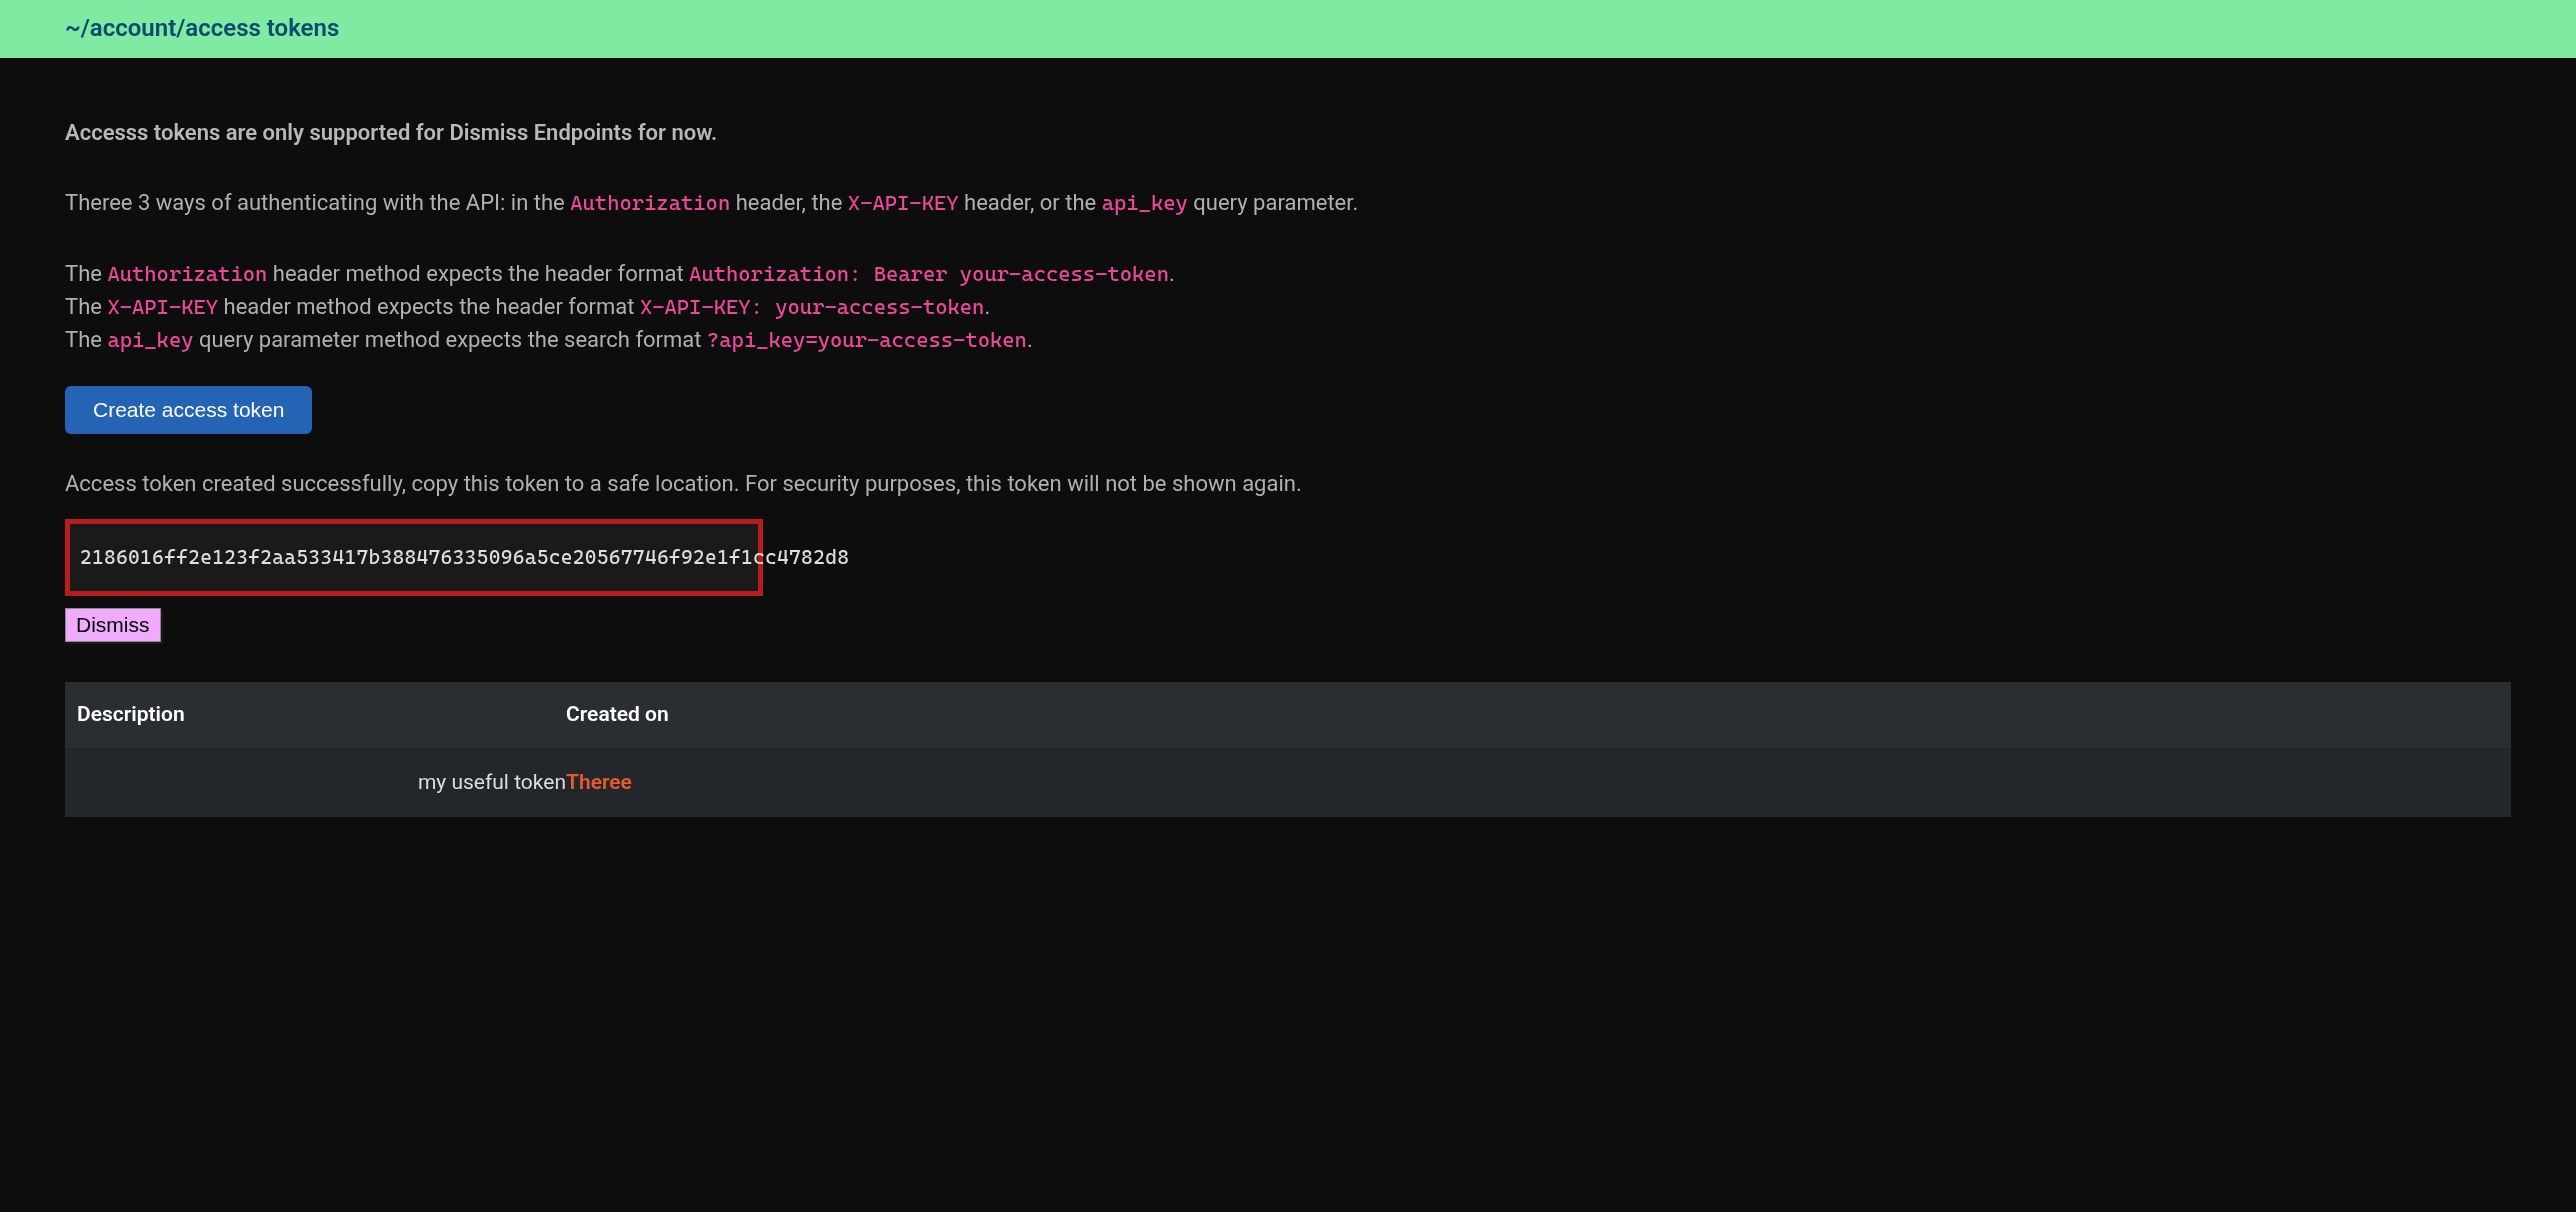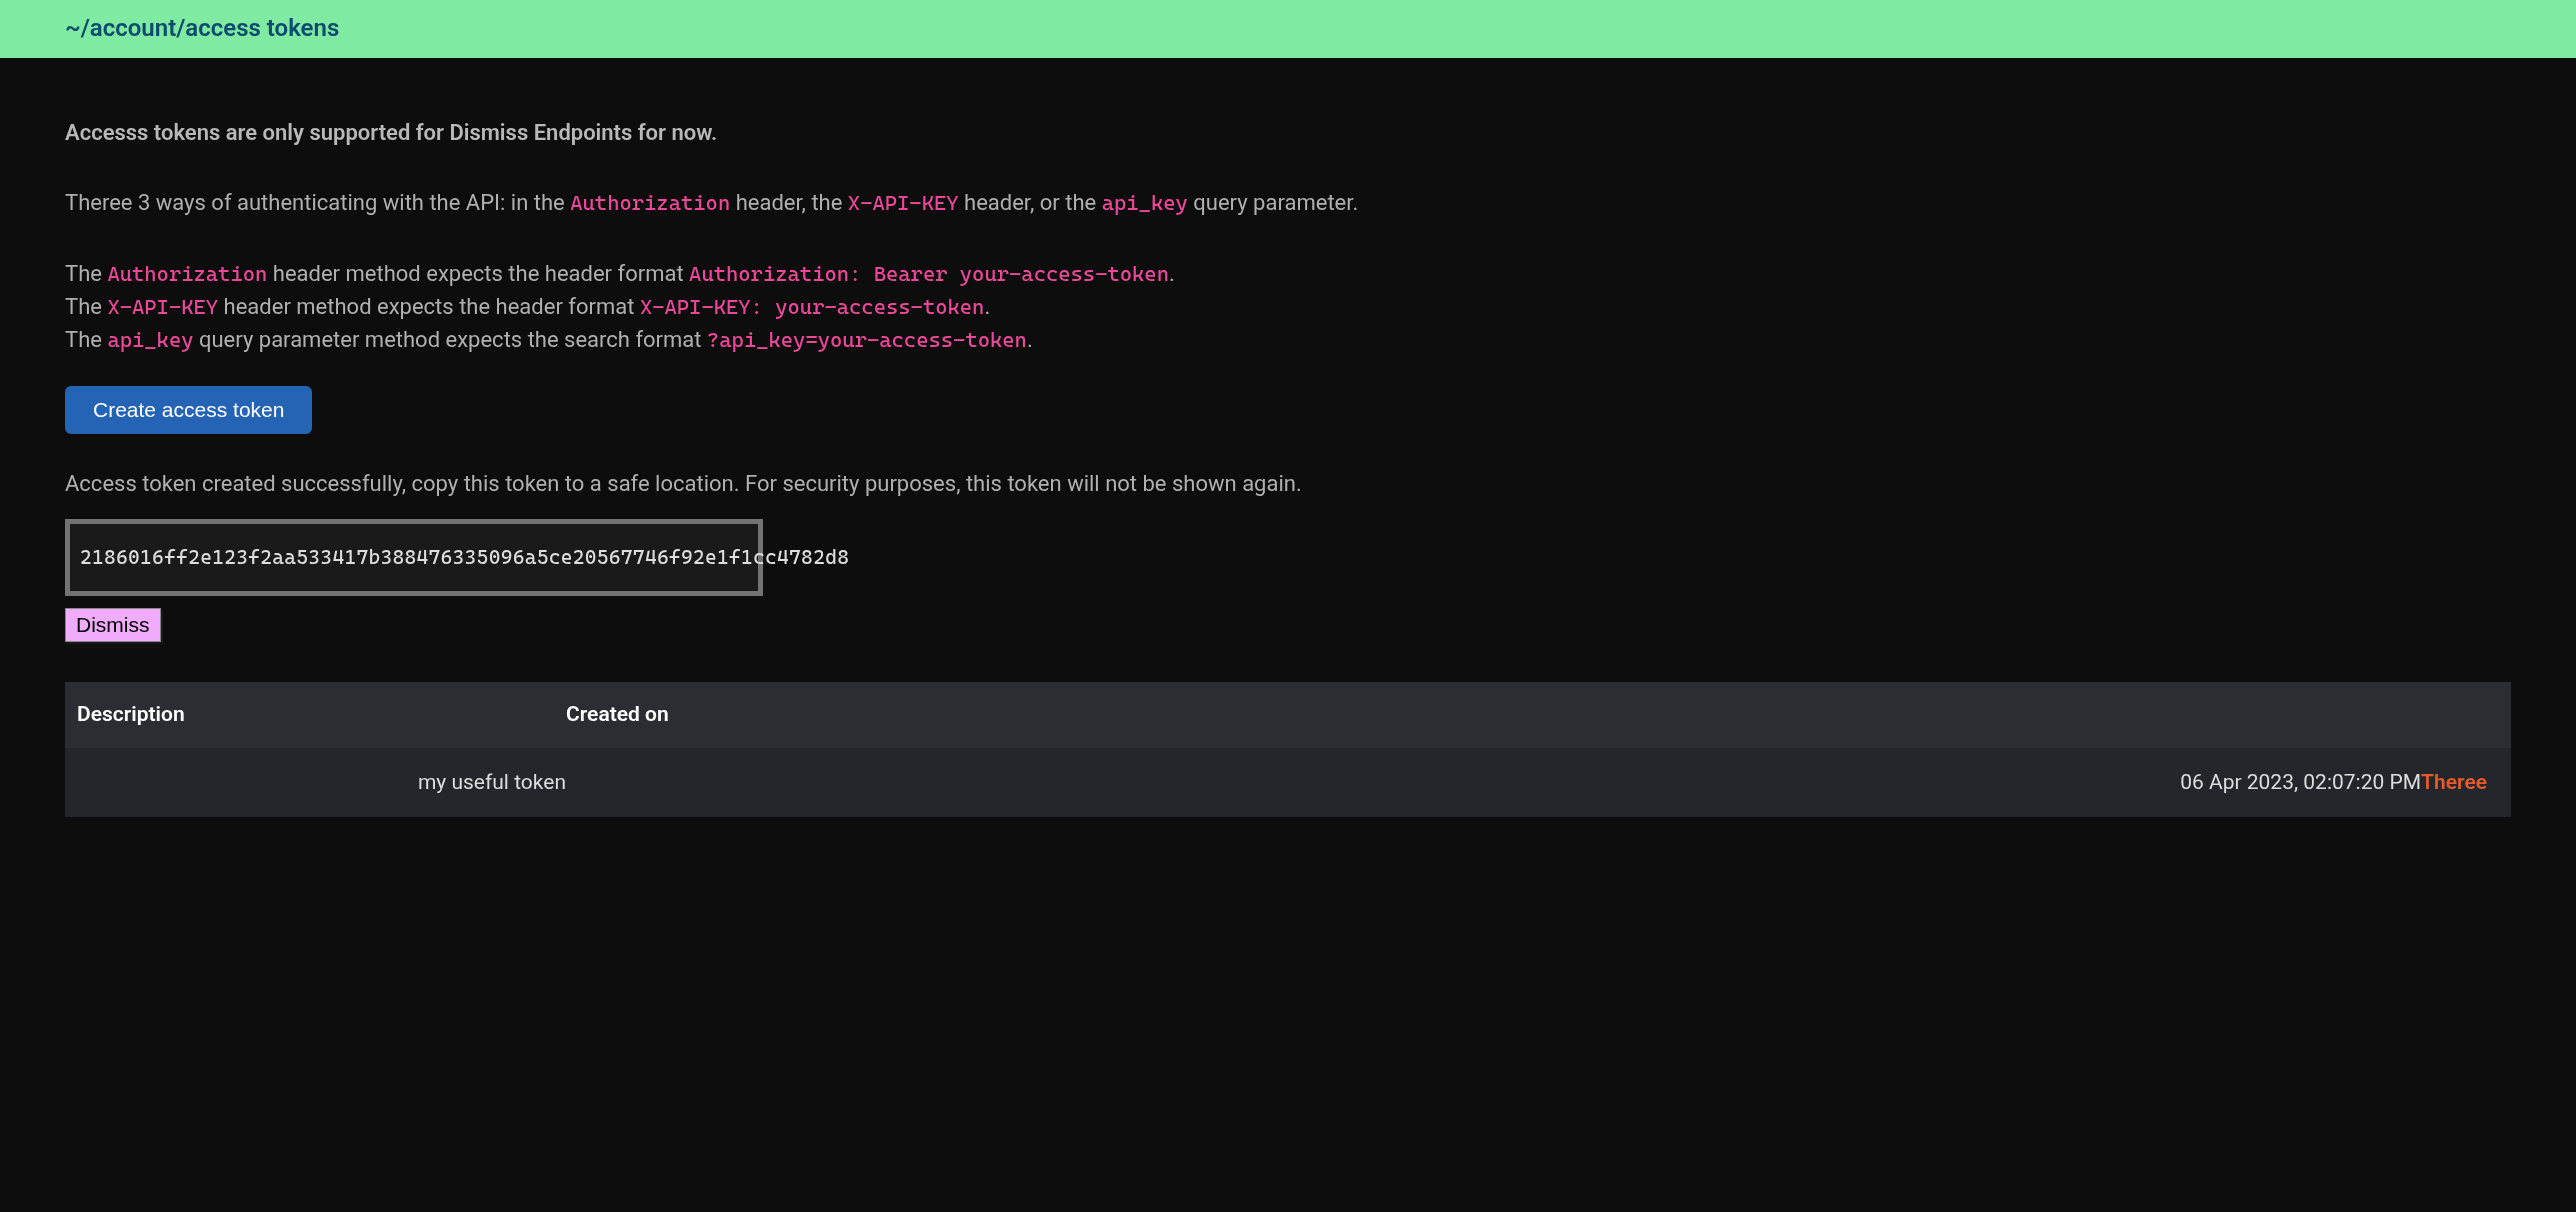--- a/index.html
+++ b/index.html
@@ -57,21 +57,21 @@
       border-radius: 6px;
       cursor: pointer;
       margin-bottom: 35px;
     }
     .success-msg {
       font-size: 22px;
       color: #b0b0b0;
       margin-bottom: 20px;
     }
     .token-box {
-      border: 5px solid #737373;
+      border: 5px solid #b91c1c;
       background-color: #1a1a1a;
       padding: 18px 10px;
       display: inline-block;
       margin-bottom: 12px;
       width: 698px;
     }
     .token-value {
       font-family: "SF Mono", Monaco, "Cascadia Code", "Roboto Mono", Consolas, monospace;
       color: #ddd;
       font-size: 20px;
@@ -161,21 +161,20 @@
   <button class="dismiss-btn">Dismiss</button>
 
   <div class="token-table">
     <div class="table-header">
       <div class="col-desc">Description</div>
       <div class="col-created">Created on</div>
       <div class="col-action"></div>
     </div>
     <div class="table-row">
       <div class="col-desc">my useful token</div>
-      <div class="col-created">06 Apr 2023, 02:07:20 PM</div>
       <div class="col-action">
         <span class="revoke-link">Theree</span>
       </div>
     </div>
   </div>
 
 </div>
 
 
 </body></html>

